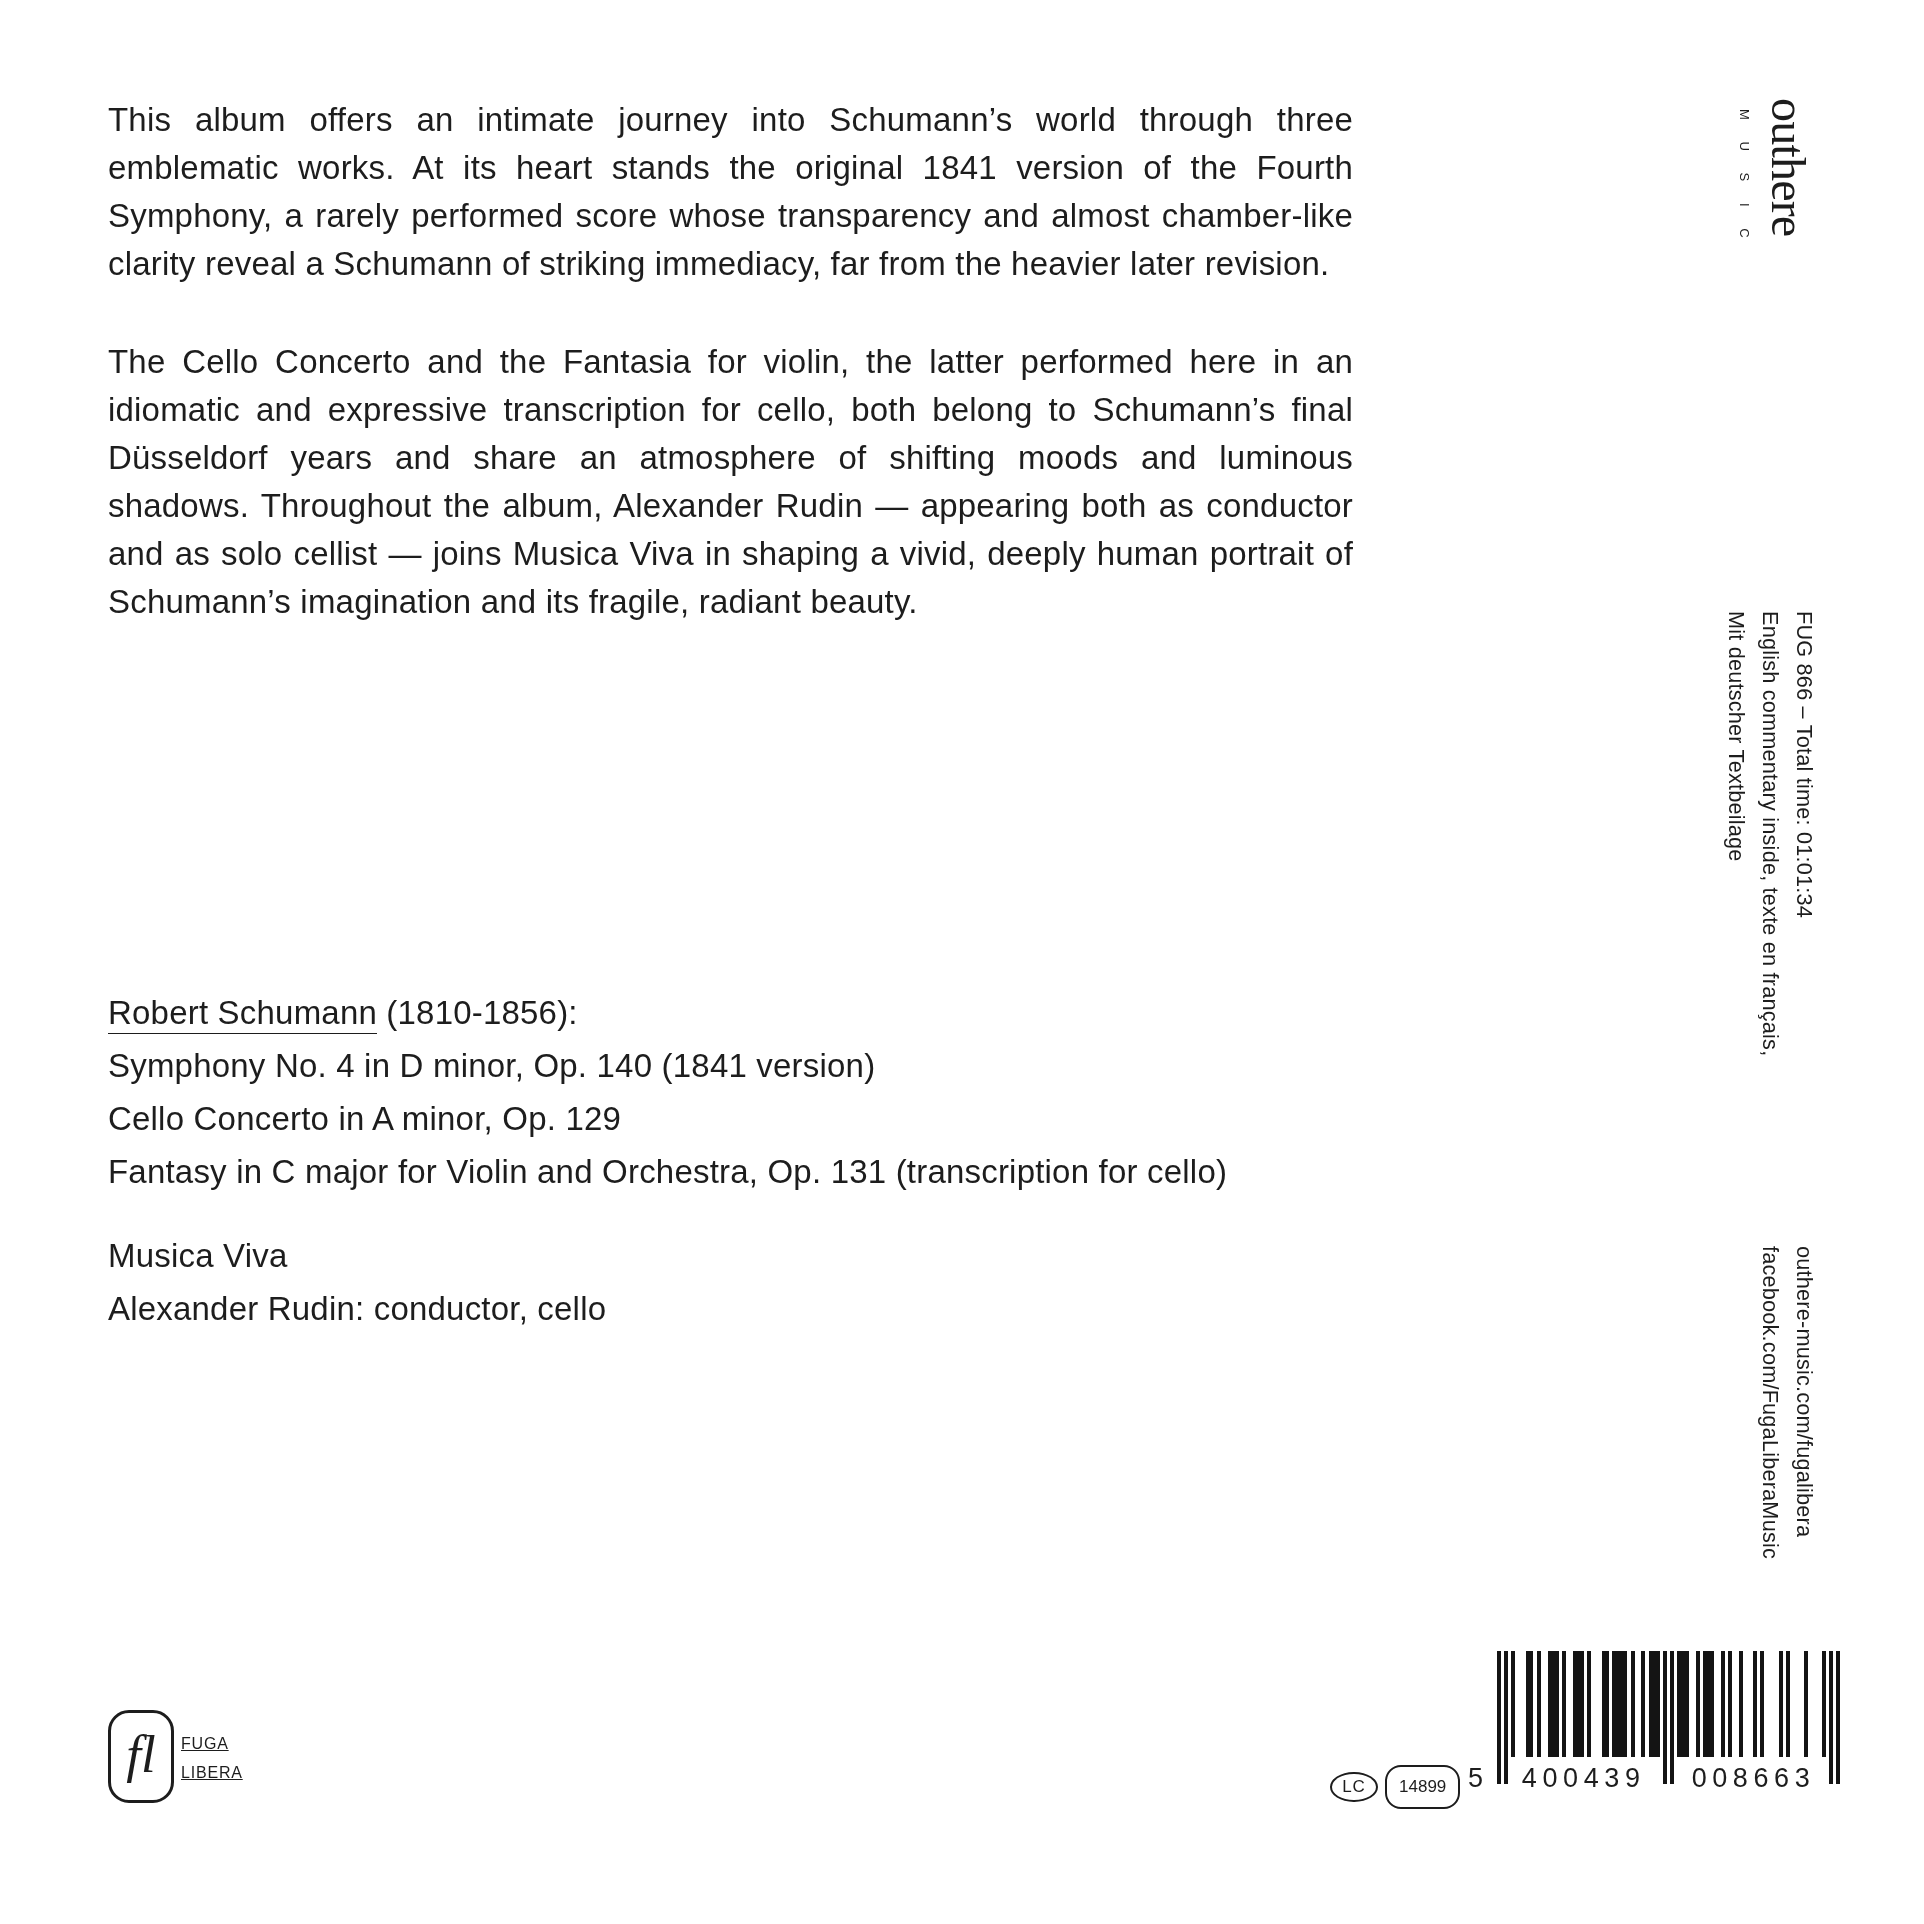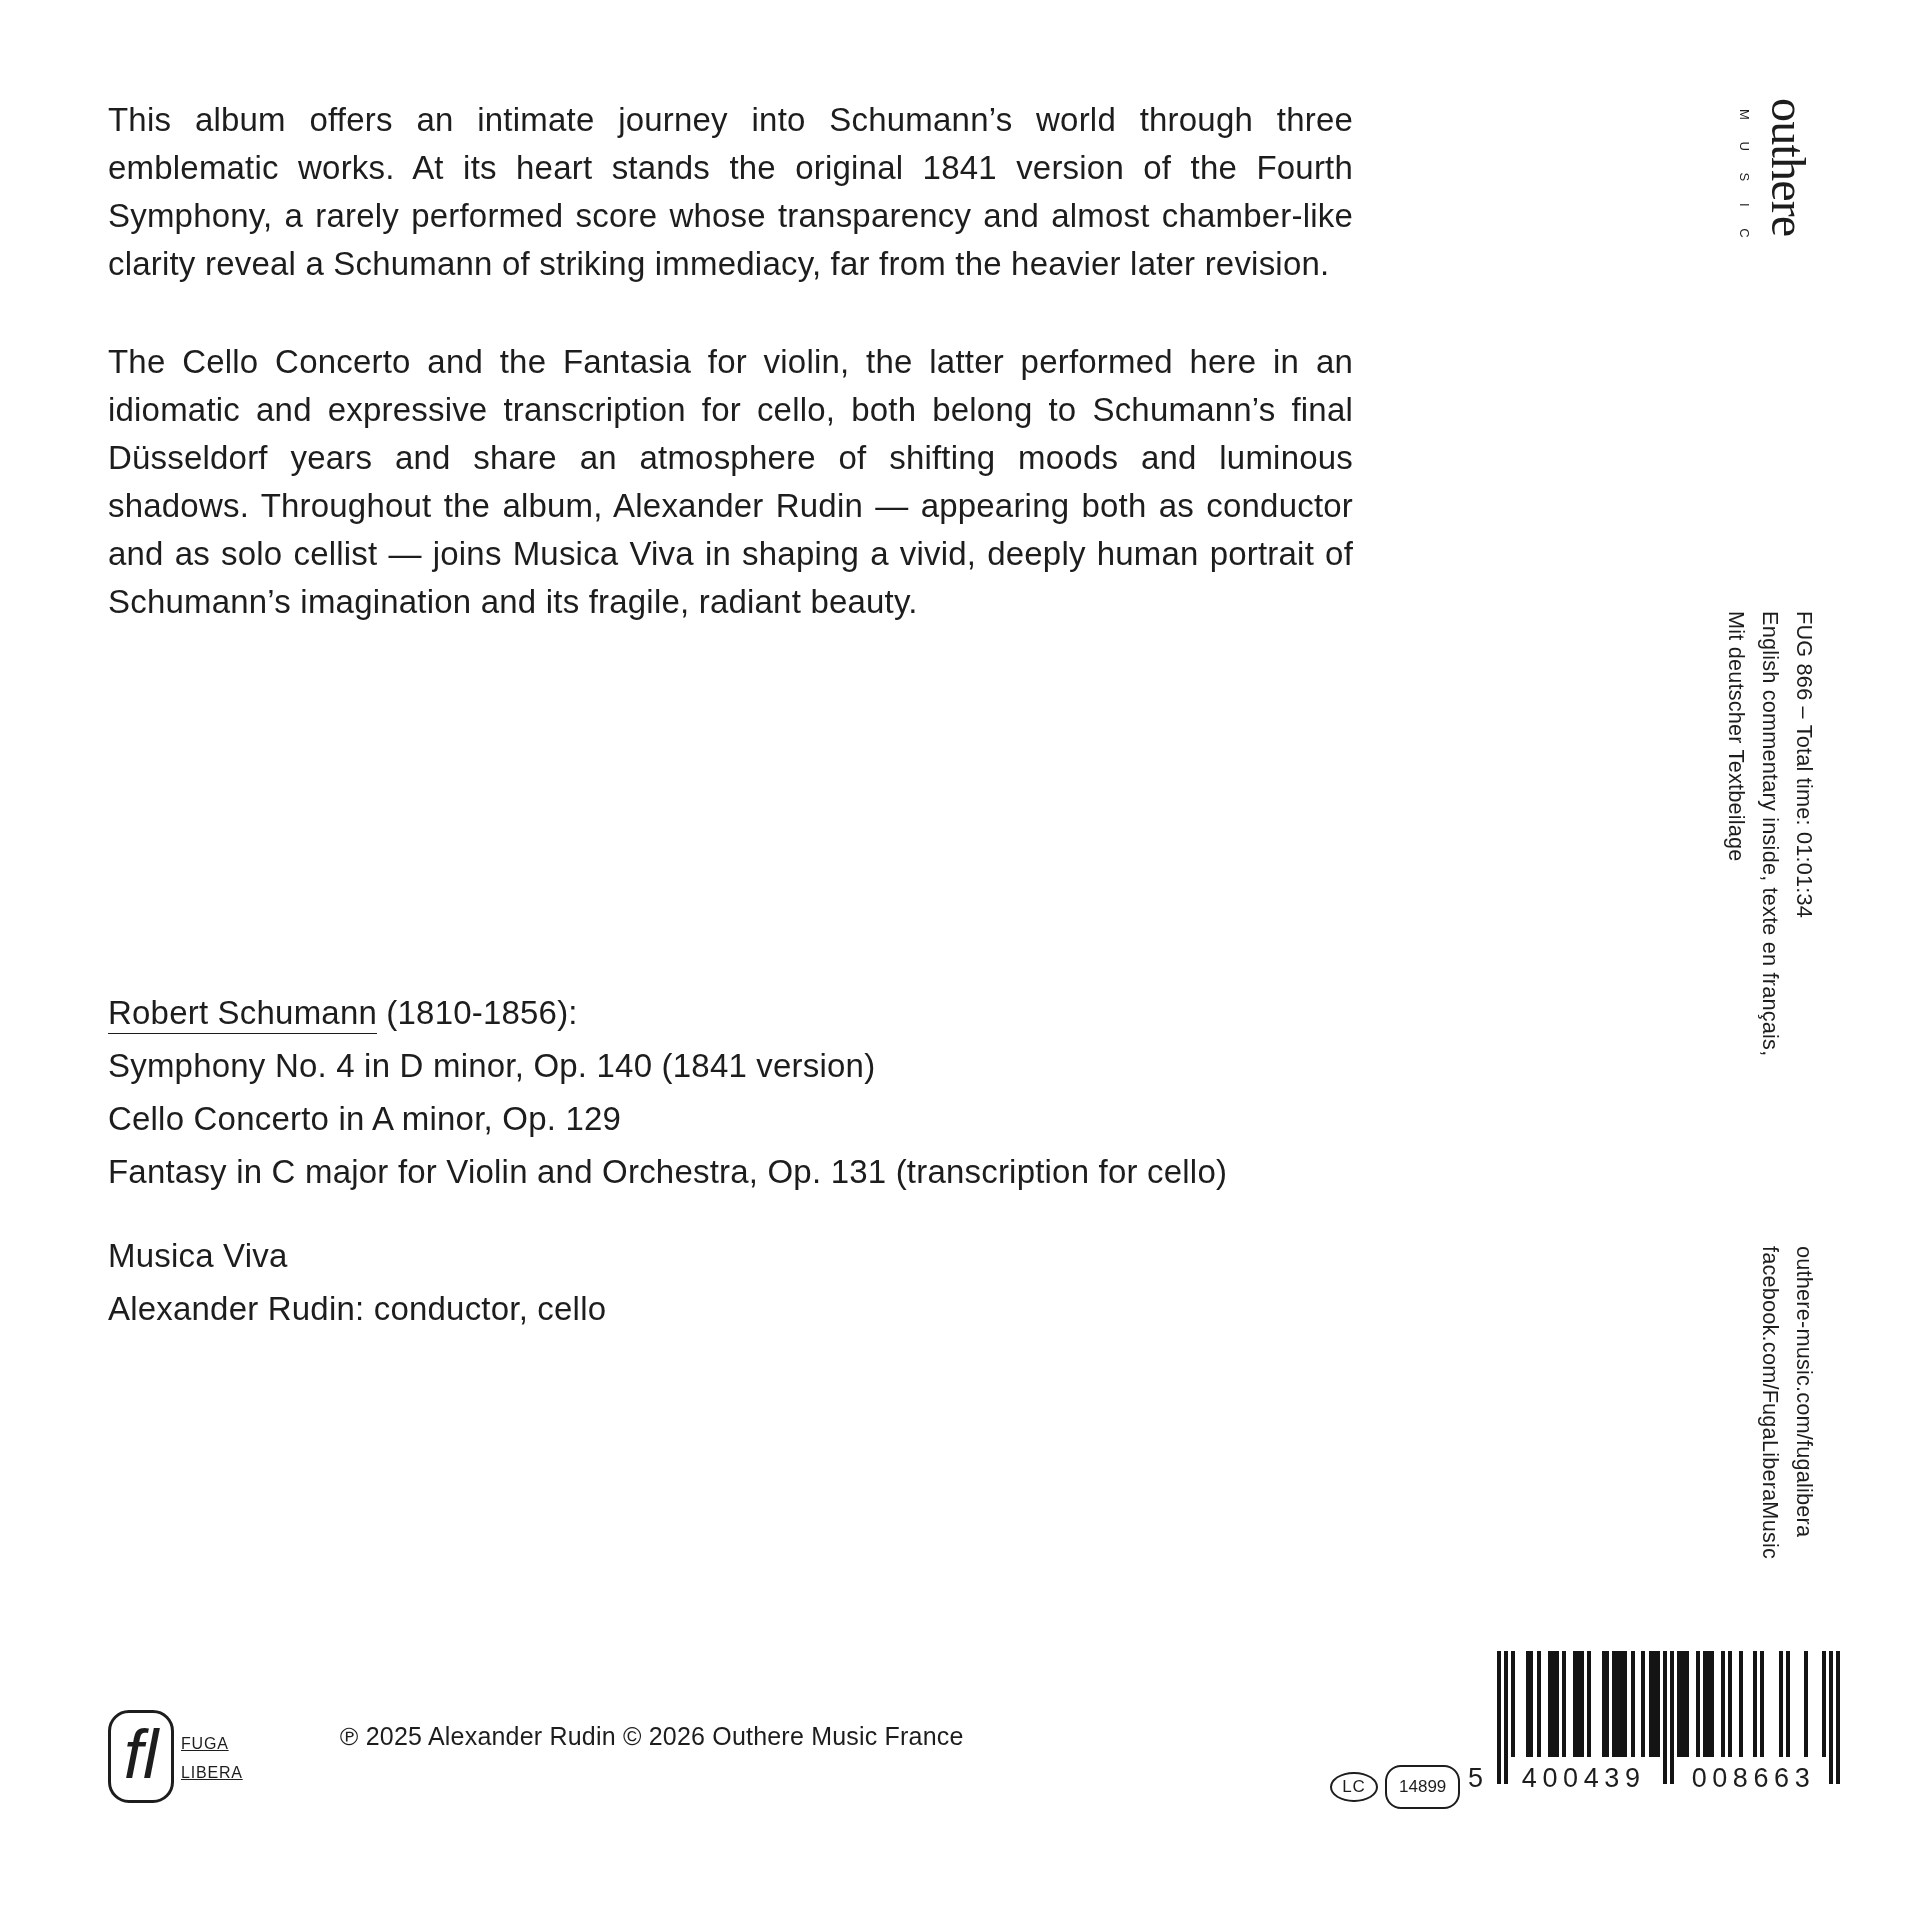--- a/index.html
+++ b/index.html
@@ -50,22 +50,22 @@
     font-size:21.7px;line-height:34px;letter-spacing:0.2px;
   }
 
   
   .fuga-box{
     position:absolute;left:108px;top:1710px;width:66px;height:93px;
     border:3.2px solid #1d1d1d;border-radius:21px;
     display:flex;align-items:center;justify-content:center;box-sizing:border-box;
   }
   .fuga-fl{
-    font-family:Liberation Sans, sans-serif;font-style:italic;
-    font-size:69px;line-height:1;padding-bottom:4.8px;
+    font-family:Liberation Serif, serif;font-style:italic;
+    font-size:53px;line-height:1;padding-bottom:4.8px;
   }
   .fuga-text{
     position:absolute;left:181px;top:1729px;
     font-size:16px;line-height:29px;letter-spacing:0.8px;text-decoration:underline;
   }
 
   
   .credits{
     position:absolute;left:340px;top:1716px;
     font-size:25px;line-height:40px;letter-spacing:0.2px;
@@ -134,21 +134,20 @@
 
   <div class="fuga-box">
     <span class="fuga-fl">fl</span>
   </div>
   <div class="fuga-text">
     <div>FUGA</div>
     <div>LIBERA</div>
   </div>
 
   <div class="credits">
-    <div>℗ 2025 Alexander Rudin © 2026 Outhere Music France</div>
   </div>
 
   <div class="lc">
     <span class="lc-oval">LC</span>
     <span class="lc-num">14899</span>
   </div>
 
   <div class="barcode">
     <div id="barcode-bars">
         <div class="bc-bar" style="left: 0px; width: 3.6px; height: 133px;"></div>

